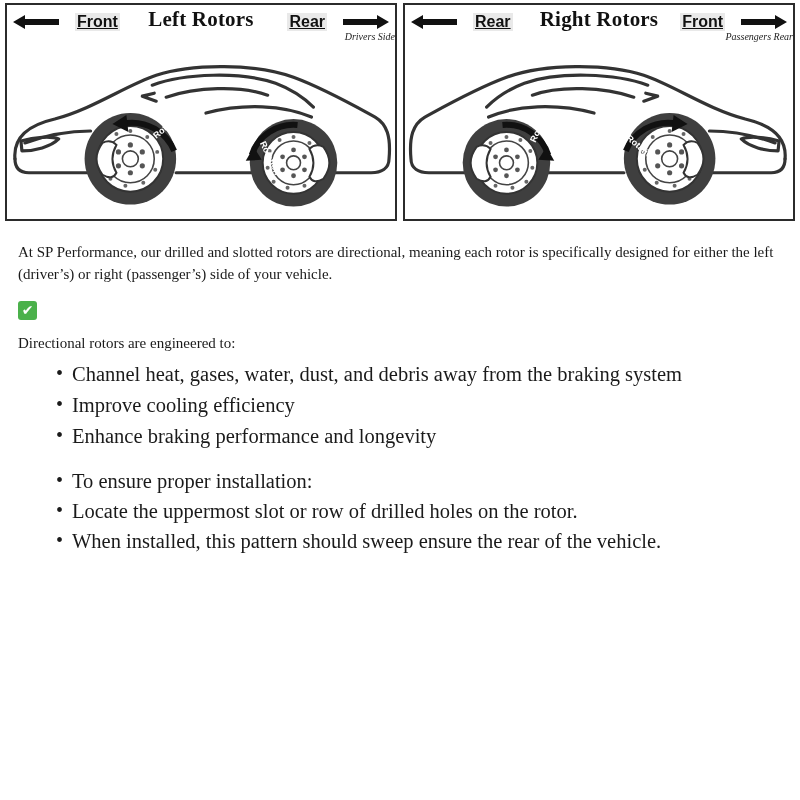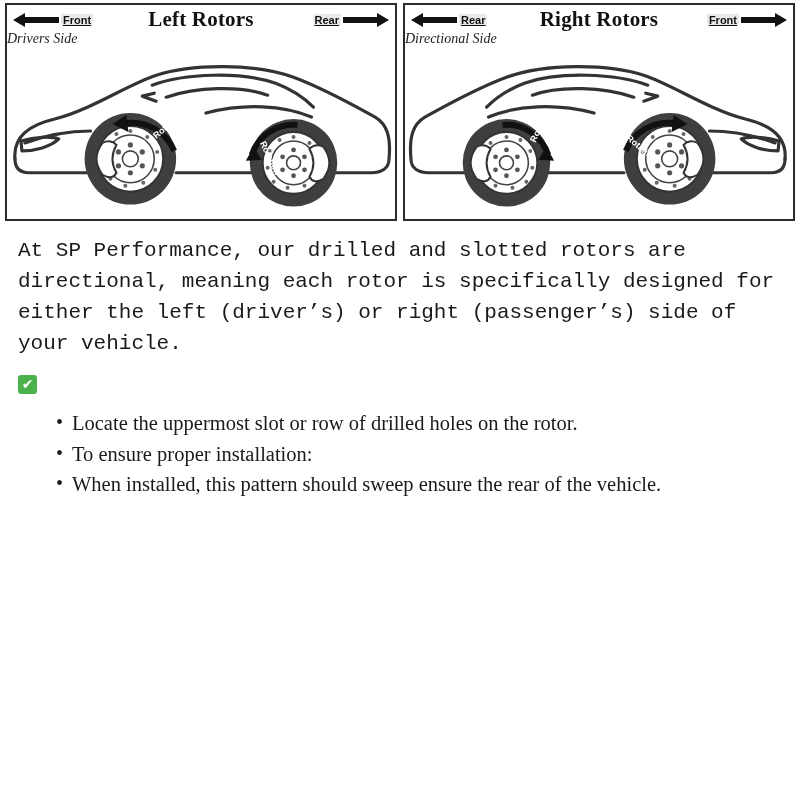--- a/index.html
+++ b/index.html
@@ -49,36 +49,36 @@
     font-weight: bold;
     font-size: 21px;
     letter-spacing: 0.2px;
     color: #111;
   }
   .panel-sub {
     position: absolute;
     top: 26px;
     left: 0;
     right: 0;
-    text-align: left;
+    text-align: right;
     font-family: "Liberation Serif", serif;
     font-style: italic;
-    font-size: 14px;
+    font-size: 10px;
     color: #222;
   }
   .dir-tag {
     position: absolute;
     top: 8px;
-    font-size: 11px;
+    font-size: 16px;
     font-weight: bold;
     font-family: "Liberation Sans", sans-serif;
     color: #111;
     display: flex;
     align-items: center;
-    gap: 2px;
+    gap: 16px;
   }
   .dir-tag .lbl {
     text-decoration: underline;
     background: #e9e9e9;
     padding: 0 2px;
   }
   .dir-left  { left: 6px; }
   .dir-right { right: 6px; }
   .arrow-svg { display: block; }
 
@@ -89,24 +89,23 @@
     width: 100%;
     height: 180px;
   }
 
   
   .content {
     padding: 8px 18px 0 18px;
     box-sizing: border-box;
   }
   p.para {
-    font-size: 21px;
+    font-size: 15px;
     line-height: 1.48;
-    margin: 6px 0 4px 0;
-    font-family: Liberation Mono, monospace;
+    margin: 12px 0 4px 0;
   }
   .heading {
     font-size: 20.5px;
     font-weight: bold;
     margin: 16px 0 4px 0;
     display: flex;
     align-items: center;
     gap: 8px;
     line-height: 1.3;
   }
@@ -268,21 +267,21 @@
             <path d="M246,116 A44,44 0 0 1 292,86" fill="none" stroke="#111" stroke-width="6"></path>
             <polygon points="248,108 240,122 256,121" fill="#111"></polygon>
             <text x="254" y="104" fill="#fff" font-family="Liberation Sans, sans-serif" font-size="9" font-weight="bold" transform="rotate(65 254 104)">Rotation</text>
           </g>
         </svg>
       </div>
     </div>
 
     <div class="panel">
       <div class="panel-title">Right Rotors</div>
-      <div class="panel-sub">Directional Side</div>
+      <div class="panel-sub">Passengers Rear</div>
 
       <div class="dir-tag dir-left">
         <svg class="arrow-svg" width="46" height="14" viewBox="0 0 46 14">
           <polygon points="0,7 12,0 12,4 46,4 46,10 12,10 12,14" fill="#111"></polygon>
         </svg>
         <span class="lbl">Rear</span>
       </div>
 
       <div class="dir-tag dir-right">
         <span class="lbl">Front</span>
@@ -379,24 +378,30 @@
   </div>
 
   <div class="content">
 
     <p class="para">At SP Performance, our drilled and slotted rotors are directional, meaning each rotor is specifically designed for either the left (driver’s) or right (passenger’s) side of your vehicle.</p>
 
     <div class="heading">
       <span class="check-badge">✔</span>
     </div>
 
-
+    <p class="para">Directional rotors are engineered to:</p>
+
+    <ul class="bullets">
+      <li>Channel heat, gases, water, dust, and debris away from the braking system</li>
+      <li>Improve cooling efficiency</li>
+      <li>Enhance braking performance and longevity</li>
+    </ul>
 
 
     <div class="gap-sm"></div>
 
     <ul class="bullets tight">
+      <li>To ensure proper installation:</li>
       <li>Locate the uppermost slot or row of drilled holes on the rotor.</li>
-      <li>To ensure proper installation:</li>
       <li>When installed, this pattern should sweep ensure the rear of the vehicle.</li>
     </ul>
   </div>
 </div>
 
 </body></html>

